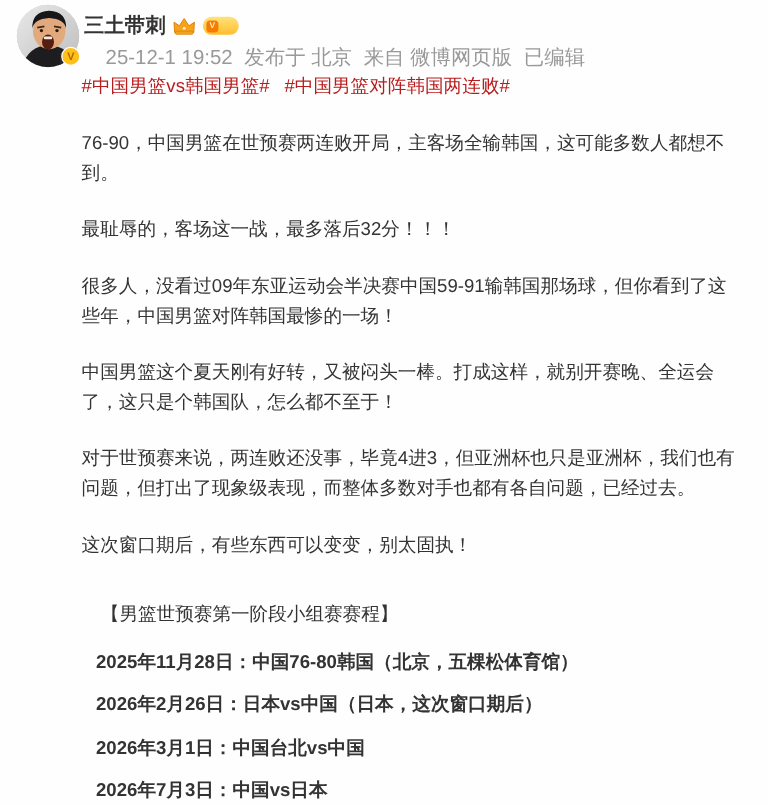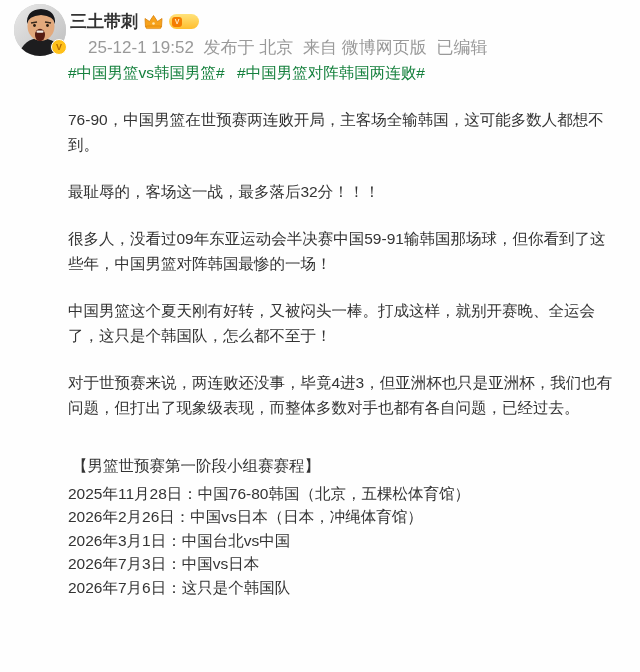--- a/index.html
+++ b/index.html
@@ -33,26 +33,26 @@
     display:flex;align-items:center;justify-content:center;
     color:#ffe9c2;font-size:7px;font-weight:bold;line-height:1;
   }
   .meta{position:absolute;left:88px;top:36px;font-size:17px;color:#999999;white-space:nowrap;}
   .meta span{margin-right:5px;}
   .meta .time{cursor:pointer;}
 
   
   .content{margin:2px 20px 0 68px;font-size:15.5px;line-height:25px;color:#333;}
   .hashtags{color:#e8684a;margin:0 0 22px 0;}
-  .hashtags a{color:#15803d;text-decoration:none;cursor:pointer;}
+  .hashtags a{color:#b91c1c;text-decoration:none;cursor:pointer;}
   .hashtags a + a{margin-left:8px;}
   .content p{margin:0 4px 22px 0;}
   .schedule{margin-top:34px;line-height:23.5px;}
-  .schedule .sch-title{margin:4px;}
-  .schedule .sch-item{margin:0;}
+  .schedule .sch-title{margin:16px;}
+  .schedule .sch-item{margin:12px;font-weight:bold;}
 </style>
 </head>
 <body>
 
 <div class="post">
 
   <div class="header">
     <div class="avatar-wrap">
       <svg class="avatar" viewBox="0 0 52 52" xmlns="http://www.w3.org/2000/svg">
         <defs>
@@ -101,24 +101,25 @@
     <div class="hashtags">
       <a>#中国男篮vs韩国男篮#</a>
       <a>#中国男篮对阵韩国两连败#</a>
     </div>
 
     <p>76-90，中国男篮在世预赛两连败开局，主客场全输韩国，这可能多数人都想不到。</p>
     <p>最耻辱的，客场这一战，最多落后32分！！！</p>
     <p>很多人，没看过09年东亚运动会半决赛中国59-91输韩国那场球，但你看到了这些年，中国男篮对阵韩国最惨的一场！</p>
     <p>中国男篮这个夏天刚有好转，又被闷头一棒。打成这样，就别开赛晚、全运会了，这只是个韩国队，怎么都不至于！</p>
     <p>对于世预赛来说，两连败还没事，毕竟4进3，但亚洲杯也只是亚洲杯，我们也有问题，但打出了现象级表现，而整体多数对手也都有各自问题，已经过去。</p>
+    <p>这次窗口期后，有些东西可以变变，别太固执！</p>
 
     <div class="schedule">
       <div class="sch-title">【男篮世预赛第一阶段小组赛赛程】</div>
       <div class="sch-item">2025年11月28日：中国76-80韩国（北京，五棵松体育馆）</div>
-      <div class="sch-item">2026年2月26日：中国vs日本（日本，冲绳体育馆）</div>
+      <div class="sch-item">2026年2月26日：日本vs中国（日本，这次窗口期后）</div>
       <div class="sch-item">2026年3月1日：中国台北vs中国</div>
       <div class="sch-item">2026年7月3日：中国vs日本</div>
       <div class="sch-item">2026年7月6日：这只是个韩国队</div>
     </div>
 
   </div>
 </div>
 
 </body></html>

